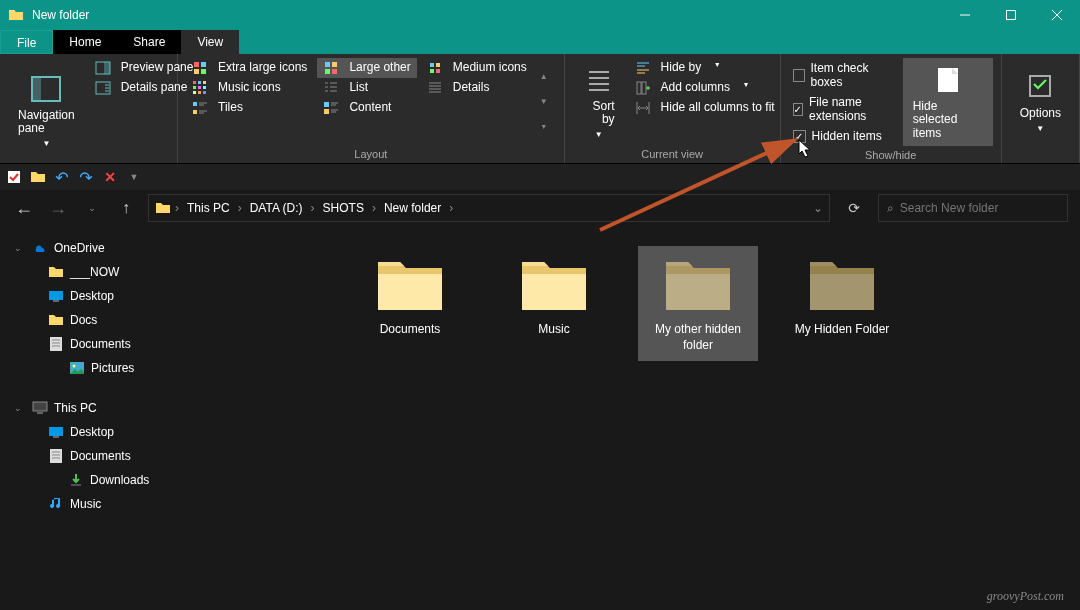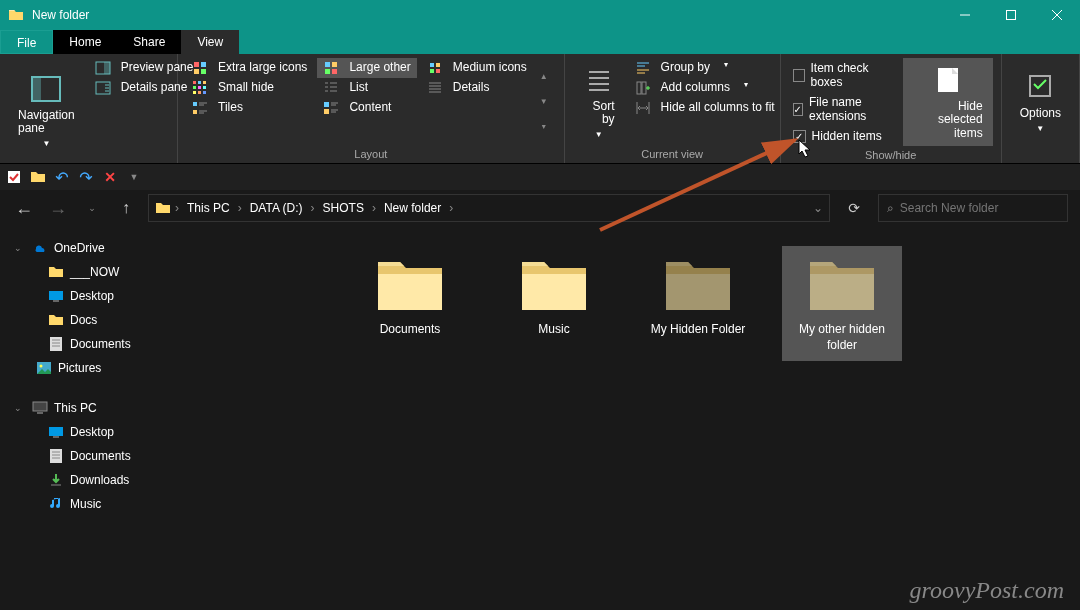--- a/index.html
+++ b/index.html
@@ -45,21 +45,21 @@
 .tree-item.root{padding-left:14px;font-weight:400}
 .tree-item .exp{width:12px;color:#888;font-size:9px}
 .tree-item .tic{width:16px;height:16px;flex-shrink:0}
 .main{flex:1;background:#191919;padding:20px 10px;display:flex;gap:24px;align-items:flex-start;overflow:auto;position:relative}
 .folder{width:120px;display:flex;flex-direction:column;align-items:center;gap:8px;padding:8px 4px;cursor:pointer;text-align:center}
 .folder.selected{background:#555}
 .folder.hidden-look .fic{opacity:.6}
 .folder .fic{width:72px;height:60px}
 .folder-label{font-size:12px;line-height:1.3}
 .arrow-ann{position:absolute;pointer-events:none}
-.watermark{position:absolute;right:16px;bottom:6px;font-size:24px;color:#888;font-style:italic;font-family:Georgia,serif}
+.watermark{position:absolute;right:16px;bottom:6px;font-size:12px;color:#888;font-style:italic;font-family:Georgia,serif}
 .cursor{position:absolute;width:14px;height:20px}
 svg{display:block}
 </style>
 </head>
 <body>
 
 <div class="titlebar">
   <span class="icon">
     <svg viewBox="0 0 16 16">
         <path fill="#ffd86b" d="M1 3h5l2 2h7v8H1z"></path>
@@ -150,21 +150,21 @@
                 <rect x="6" y="1" width="3" height="3" fill="#6cf"></rect>
                 <rect x="11" y="1" width="3" height="3" fill="#fc6"></rect>
                 <rect x="1" y="6" width="3" height="3" fill="#6f6"></rect>
                 <rect x="6" y="6" width="3" height="3" fill="#f6f"></rect>
                 <rect x="11" y="6" width="3" height="3" fill="#6ff"></rect>
                 <rect x="1" y="11" width="3" height="3" fill="#ff6"></rect>
                 <rect x="6" y="11" width="3" height="3" fill="#f96"></rect>
                 <rect x="11" y="11" width="3" height="3" fill="#69f"></rect>
               </svg>
             </span>
-            <span>Small hide</span>
+            <span>Music icons</span>
           </div>
         <div class="ritem">
             <span class="ric">
               <svg viewBox="0 0 16 16">
                 <rect x="1" y="2" width="4" height="4" fill="#6cf"></rect>
                 <path stroke="#888" d="M7 3h8M7 5h5"></path>
                 <rect x="1" y="10" width="4" height="4" fill="#fc6"></rect>
                 <path stroke="#888" d="M7 11h8M7 13h5"></path>
               </svg>
             </span>
@@ -245,21 +245,21 @@
         <span style="font-size:8px">▼</span>
       </div>
       <div class="col">
         <div class="ritem">
             <span class="ric">
               <svg viewBox="0 0 16 16">
                 <path stroke="#6cf" d="M2 3h12M2 6h8"></path>
                 <path stroke="#fc6" d="M2 10h12M2 13h8"></path>
               </svg>
             </span>
-            <span>Group by</span>
+            <span>Hide by</span>
             <span style="font-size:8px;margin-left:4px">▾</span>
           </div>
         <div class="ritem">
             <span class="ric">
               <svg viewBox="0 0 16 16">
                 <rect x="2" y="2" width="4" height="12" fill="none" stroke="#888"></rect>
                 <rect x="7" y="2" width="4" height="12" fill="none" stroke="#888"></rect>
                 <path stroke="#6f6" d="M13 6v4M11 8h4"></path>
               </svg>
             </span>
@@ -295,21 +295,21 @@
             <span>Hidden items</span>
           </div>
       </div>
       <div class="bigbtn highlight">
         <span class="ric">
             <svg viewBox="0 0 32 32">
               <rect x="6" y="4" width="20" height="24" fill="#fff"></rect>
               <path fill="#ddd" d="M20 4l6 6h-6z"></path>
             </svg>
           </span>
-        <span style="text-align:right;line-height:1.1;width:70px">Hide selected items</span>
+        <span style="text-align:left;line-height:1.1;width:70px">Hide selected items</span>
       </div>
     </div>
     <div class="rgroup-label">Show/hide</div>
   </div>
 
   <div class="rgroup" style="flex:1">
     <div class="rgroup-body">
       <div class="bigbtn">
         <span class="ric">
             <svg viewBox="0 0 32 32">
@@ -411,21 +411,21 @@
       </div>
     <div class="tree-item" style="padding-left:48px">
         <span class="tic">
           <svg viewBox="0 0 16 16">
             <rect x="2" y="1" width="12" height="14" fill="#ddd"></rect>
             <path stroke="#888" d="M4 4h8M4 7h8M4 10h8"></path>
           </svg>
         </span>
         <span>Documents</span>
       </div>
-    <div class="tree-item" style="padding-left:36px">
+    <div class="tree-item" style="padding-left:69px">
         <span class="tic">
           <svg viewBox="0 0 16 16">
             <rect x="1" y="2" width="14" height="12" fill="#4ac"></rect>
             <circle cx="5" cy="6" r="1.5" fill="#ff5"></circle>
             <path fill="#295" d="M1 14l5-5 3 3 3-3 3 3v2z"></path>
           </svg>
         </span>
         <span>Pictures</span>
       </div>
     <div style="height:16px"></div>
@@ -450,21 +450,21 @@
       </div>
     <div class="tree-item" style="padding-left:48px">
         <span class="tic">
           <svg viewBox="0 0 16 16">
             <rect x="2" y="1" width="12" height="14" fill="#ddd"></rect>
             <path stroke="#888" d="M4 4h8M4 7h8M4 10h8"></path>
           </svg>
         </span>
         <span>Documents</span>
       </div>
-    <div class="tree-item" style="padding-left:48px">
+    <div class="tree-item" style="padding-left:68px">
         <span class="tic">
           <svg viewBox="0 0 16 16">
             <path fill="#5b5" d="M8 2v8M5 7l3 3 3-3" stroke="#5b5" stroke-width="2"></path>
             <path stroke="#888" d="M3 13h10"></path>
           </svg>
         </span>
         <span>Downloads</span>
       </div>
     <div class="tree-item" style="padding-left:48px">
         <span class="tic">
@@ -491,39 +491,39 @@
       <div class="folder">
         <span class="fic">
           <svg viewBox="0 0 72 60">
             <path fill="#e8c66e" d="M4 8h22l6 6h36v42H4z"></path>
             <path fill="#f5dd95" d="M4 8h22l4 4H4z"></path>
             <path fill="#ffe9a8" d="M4 20h64v36H4z"></path>
           </svg>
         </span>
         <span class="folder-label">Music</span>
       </div>
+      <div class="folder selected hidden-look">
+        <span class="fic">
+          <svg viewBox="0 0 72 60">
+            <path fill="#e8c66e" d="M4 8h22l6 6h36v42H4z"></path>
+            <path fill="#f5dd95" d="M4 8h22l4 4H4z"></path>
+            <path fill="#ffe9a8" d="M4 20h64v36H4z"></path>
+          </svg>
+        </span>
+        <span class="folder-label">My other hidden folder</span>
+      </div>
       <div class="folder hidden-look">
         <span class="fic">
           <svg viewBox="0 0 72 60">
             <path fill="#e8c66e" d="M4 8h22l6 6h36v42H4z"></path>
             <path fill="#f5dd95" d="M4 8h22l4 4H4z"></path>
             <path fill="#ffe9a8" d="M4 20h64v36H4z"></path>
           </svg>
         </span>
         <span class="folder-label">My Hidden Folder</span>
-      </div>
-      <div class="folder selected hidden-look">
-        <span class="fic">
-          <svg viewBox="0 0 72 60">
-            <path fill="#e8c66e" d="M4 8h22l6 6h36v42H4z"></path>
-            <path fill="#f5dd95" d="M4 8h22l4 4H4z"></path>
-            <path fill="#ffe9a8" d="M4 20h64v36H4z"></path>
-          </svg>
-        </span>
-        <span class="folder-label">My other hidden folder</span>
       </div>
     </div>
 </div>
 
 <svg class="arrow-ann" style="left:590px;top:130px" width="220" height="110">
   <defs>
       <marker id="ah" markerWidth="10" markerHeight="10" refX="8" refY="3" orient="auto">
         <path d="M0 0l9 3-9 3z" fill="#c0542a"></path>
       </marker>
     </defs>

